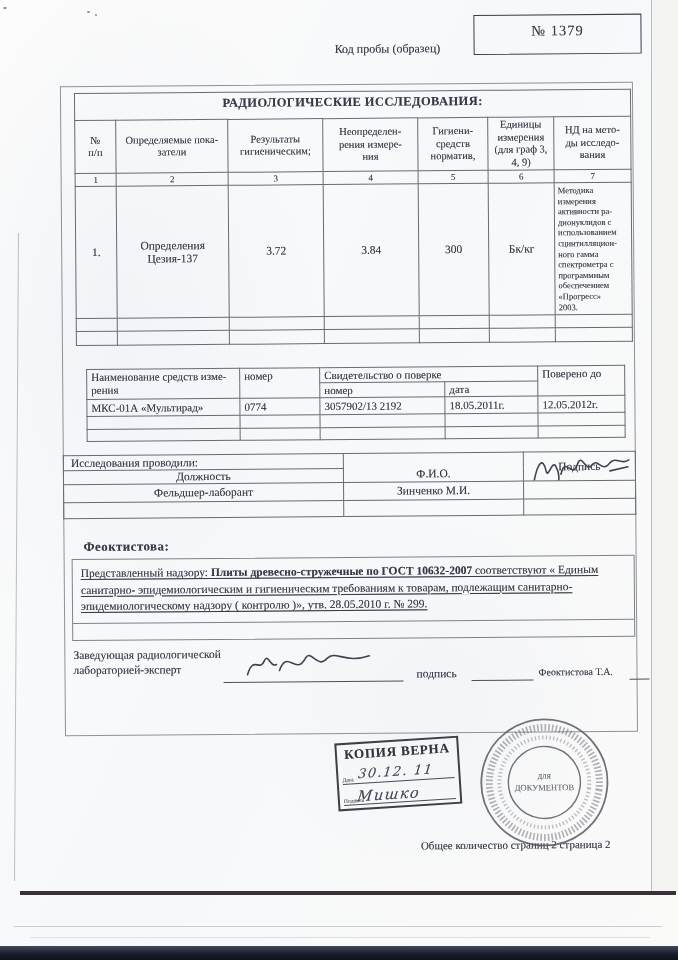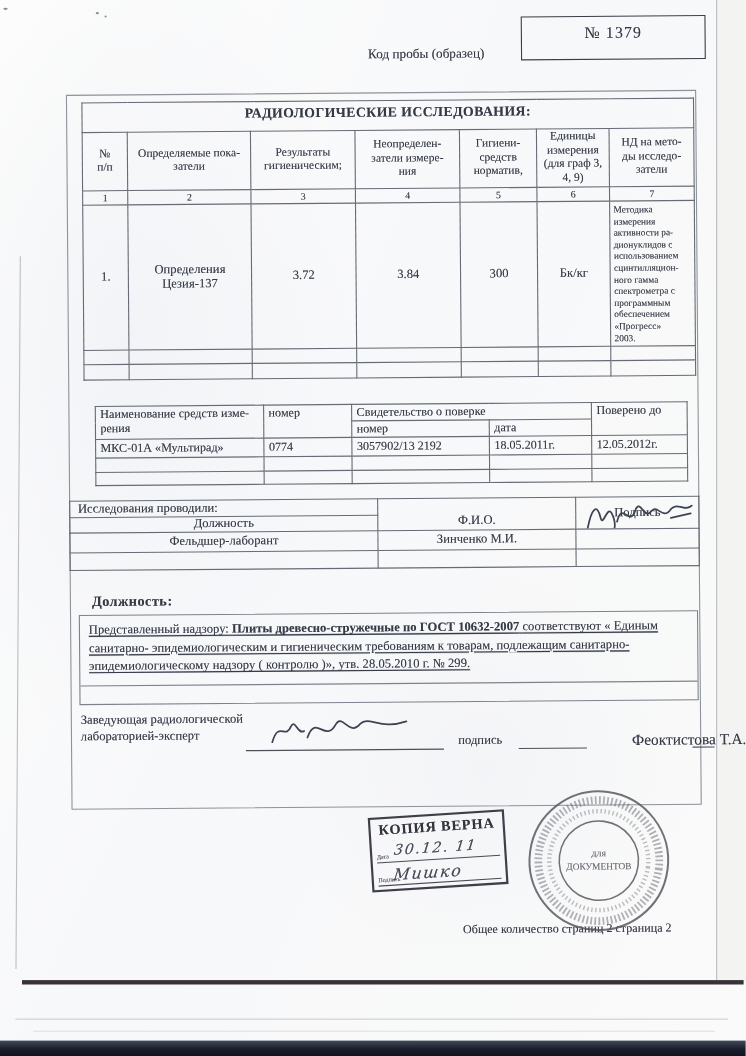--- a/index.html
+++ b/index.html
@@ -66,21 +66,21 @@
   .sig-res{position:absolute;left:4px;top:-5px;}
   
   .conc-head{position:absolute;left:83px;top:537px;font-weight:bold;font-size:13px;letter-spacing:.4px;}
   .conc-box{position:absolute;left:71px;top:557px;width:563px;height:82px;border:1px solid #7d828c;}
   .conc-text{padding:5px 8px 0 8px;font-size:11.5px;line-height:16.5px;text-decoration:underline;text-underline-offset:2px;}
   .conc-div{position:absolute;left:0;top:63px;width:100%;height:1px;background:#7d828c;}
   
   .appr-role{position:absolute;left:72px;top:646px;font-size:11.5px;line-height:15px;white-space:pre-line;}
   .uline{position:absolute;height:1px;background:#4c5058;}
   .appr-word{position:absolute;left:415px;top:668px;font-size:11.5px;}
-  .appr-name{position:absolute;left:537px;top:668px;font-size:14px;margin-left:36px;}
+  .appr-name{position:absolute;left:537px;top:668px;font-size:10px;}
   .sig-appr{position:absolute;left:238px;top:646px;}
   
   .copy-stamp{position:absolute;left:334px;top:740px;width:124px;height:68px;
     border:2.5px solid #3f3f49;transform:rotate(-3.2deg);color:#33333d;}
   .cs-title{font-size:13px;font-weight:bold;letter-spacing:.8px;text-align:center;margin-top:2px;}
   .cs-row{position:relative;height:22px;margin:0 4px;border-bottom:1.5px solid #4a4a55;}
   .cs-row.last{height:21px;}
   .cs-lab{position:absolute;left:0;bottom:1px;font-size:5.5px;color:#55555f;}
   .hand{font-style:italic;font-family:"DejaVu Serif",serif;color:#454b58;
     transform:skewX(-10deg);letter-spacing:1.5px;}
@@ -133,32 +133,32 @@
         <td colspan="7">РАДИОЛОГИЧЕСКИЕ ИССЛЕДОВАНИЯ:</td>
       </tr>
       <tr class="t-head">
         <td class="pre">№
 п/п</td>
         <td class="pre">Определяемые пока-
 затели</td>
         <td class="pre">Результаты
 гигиеническим;</td>
         <td class="pre">Неопределен-
-затели измере-
+рения измере-
 ния</td>
         <td class="pre">Гигиени-
 средств
 норматив,</td>
         <td class="pre">Единицы
 измерения
 (для граф 3,
 4, 9)</td>
         <td class="pre">НД на мето-
 ды исследо-
-затели</td>
+вания</td>
       </tr>
       <tr class="t-nums">
         <td>1</td>
         <td>2</td>
         <td>3</td>
         <td>4</td>
         <td>5</td>
         <td>6</td>
         <td>7</td>
       </tr>
@@ -278,21 +278,21 @@
         <td></td>
       </tr>
       <tr class="r4">
             <td></td>
             <td></td>
             <td></td>
           </tr>
     </tbody>
       </table>
 
-    <div class="conc-head">Должность:</div>
+    <div class="conc-head">Феоктистова:</div>
     <div class="conc-box">
       <div class="conc-text">
         <span>Представленный надзору:</span>
         <b>Плиты древесно-стружечные  по  ГОСТ 10632-2007</b>
         <span>соответствуют  « Единым санитарно- эпидемиологическим и гигиеническим требованиям  к товарам,  подлежащим  санитарно-эпидемиологическому  надзору   ( контролю )», утв. 28.05.2010 г. № 299.</span>
       </div>
       <div class="conc-div"></div>
     </div>
 
     <div class="appr-role">Заведующая  радиологической

